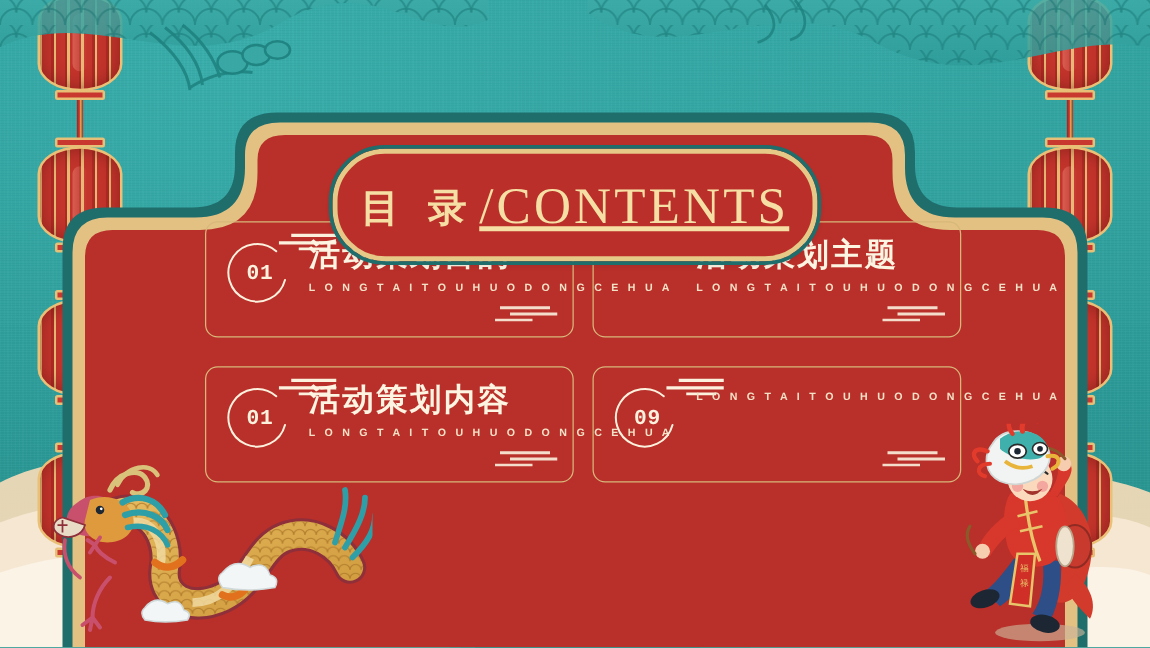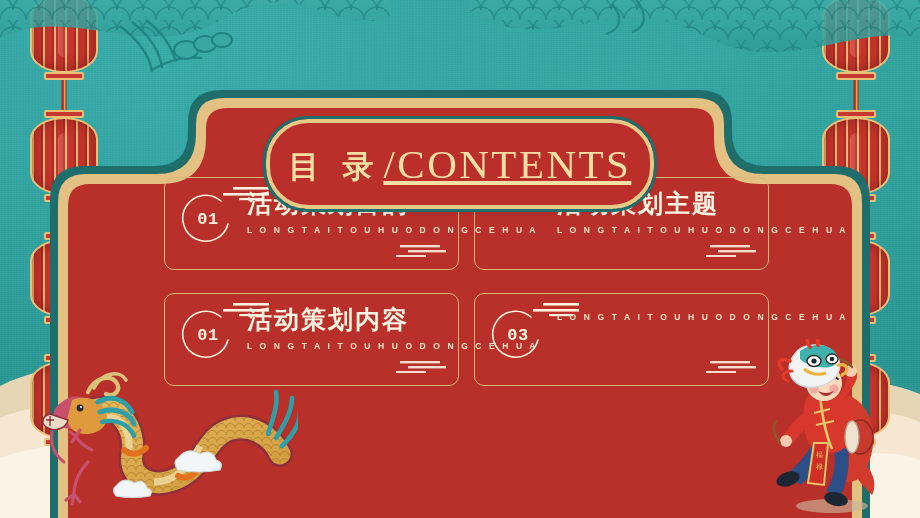--- a/index.html
+++ b/index.html
@@ -292,21 +292,21 @@
           <rect x="14" y="6" width="38" height="2.4" fill="#fbf1dd" opacity=".9"></rect>
           <rect x="2" y="11" width="30" height="2" fill="#fbf1dd" opacity=".9"></rect>
         </svg>
       </div>
 
       <div class="item p4">
         <div class="num-ring">
           <svg viewBox="0 0 54 54">
             <path d="M40 9 A23 23 0 1 0 47 32" fill="none" stroke="#fbf1dd" stroke-width="1.6" stroke-linecap="round"></path>
           </svg>
-          <div class="num">03</div>
+          <div class="num">09</div>
         </div>
         <svg class="deco-tl" viewBox="0 0 52 16">
           <rect x="10" y="1" width="36" height="2.6" fill="#fbf1dd"></rect>
           <rect x="0" y="7" width="46" height="2.6" fill="#fbf1dd"></rect>
           <rect x="16" y="12" width="24" height="2.2" fill="#fbf1dd"></rect>
         </svg>
         <div class="item-texts">
           <div class="en">L O N G   T A I   T O U   H U O   D O N G   C E   H U A</div>
         </div>
         <svg class="deco-br" viewBox="0 0 52 16">

